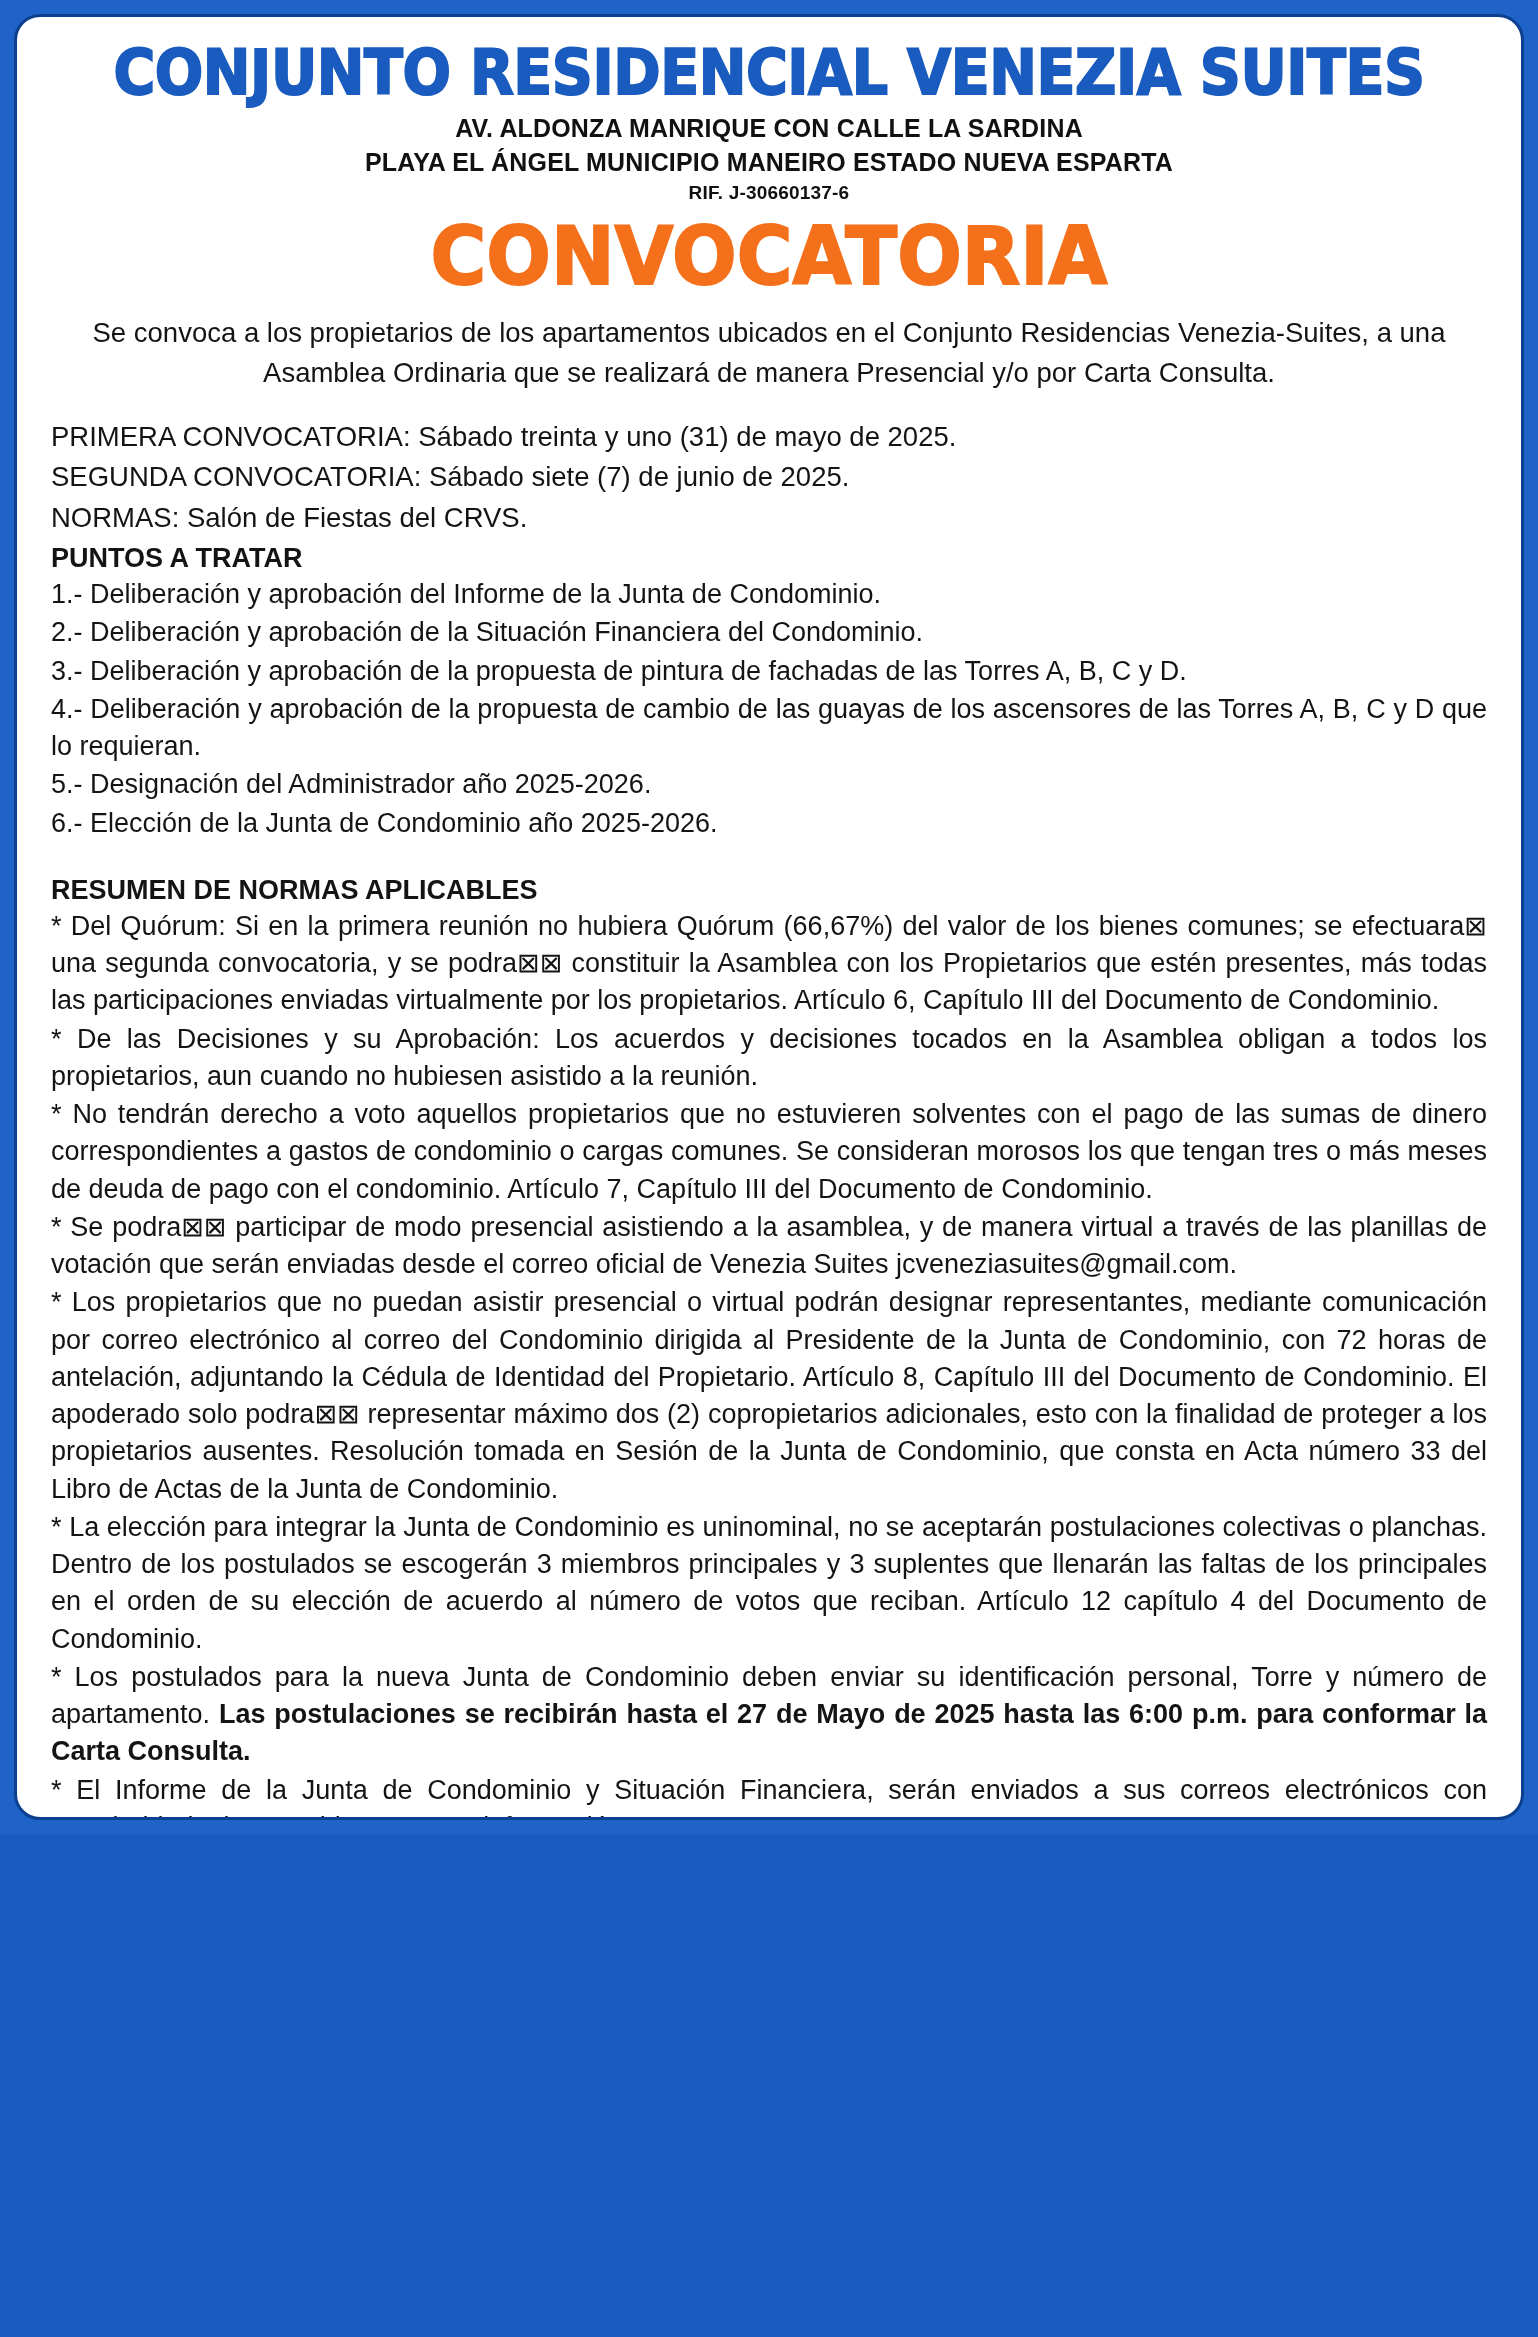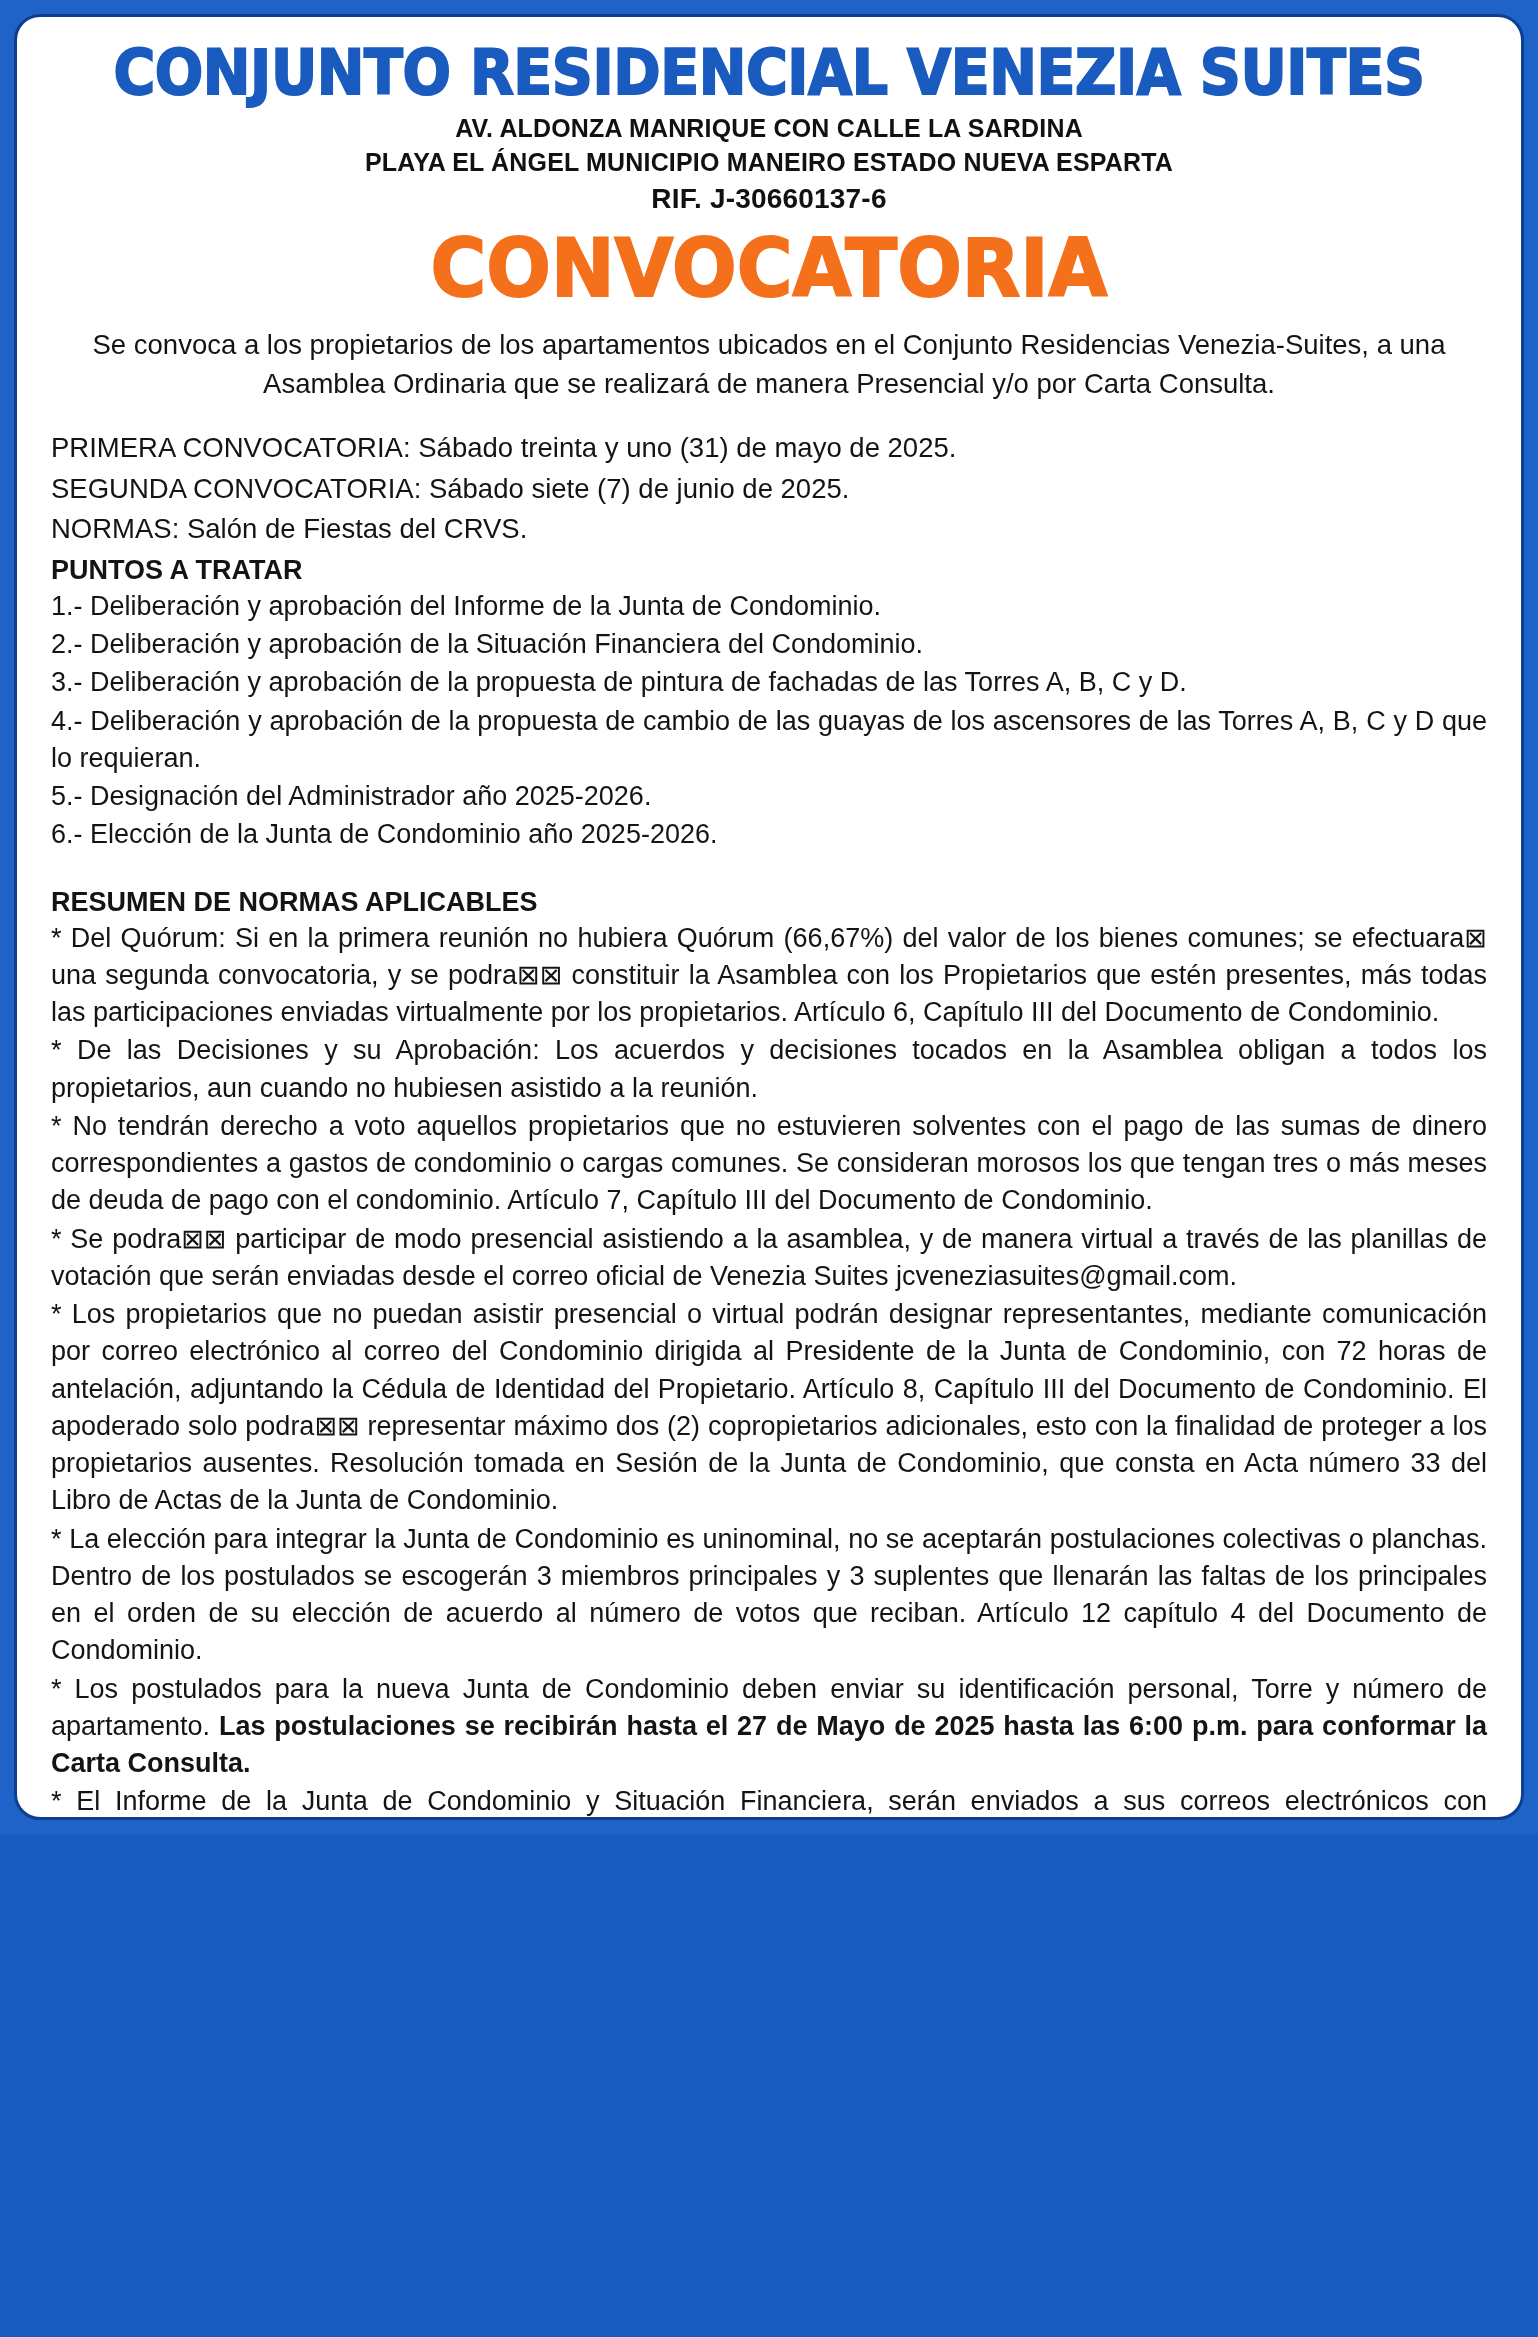--- a/index.html
+++ b/index.html
@@ -55,21 +55,21 @@
     font-size: 26px;
     line-height: 1.28;
     letter-spacing: 0.2px;
     transform: scaleX(0.96);
     transform-origin: center;
   }
   .org-rif {
     text-align: center;
     color: #111111;
     font-weight: 800;
-    font-size: 28px;
+    font-size: 19px;
     line-height: 1.3;
     margin-top: 2px;
     letter-spacing: 0.2px;
   }
   .doc-title {
     text-align: center;
     color: #f4701b;
     font-weight: 900;
     font-size: 80px;
     line-height: 1;

